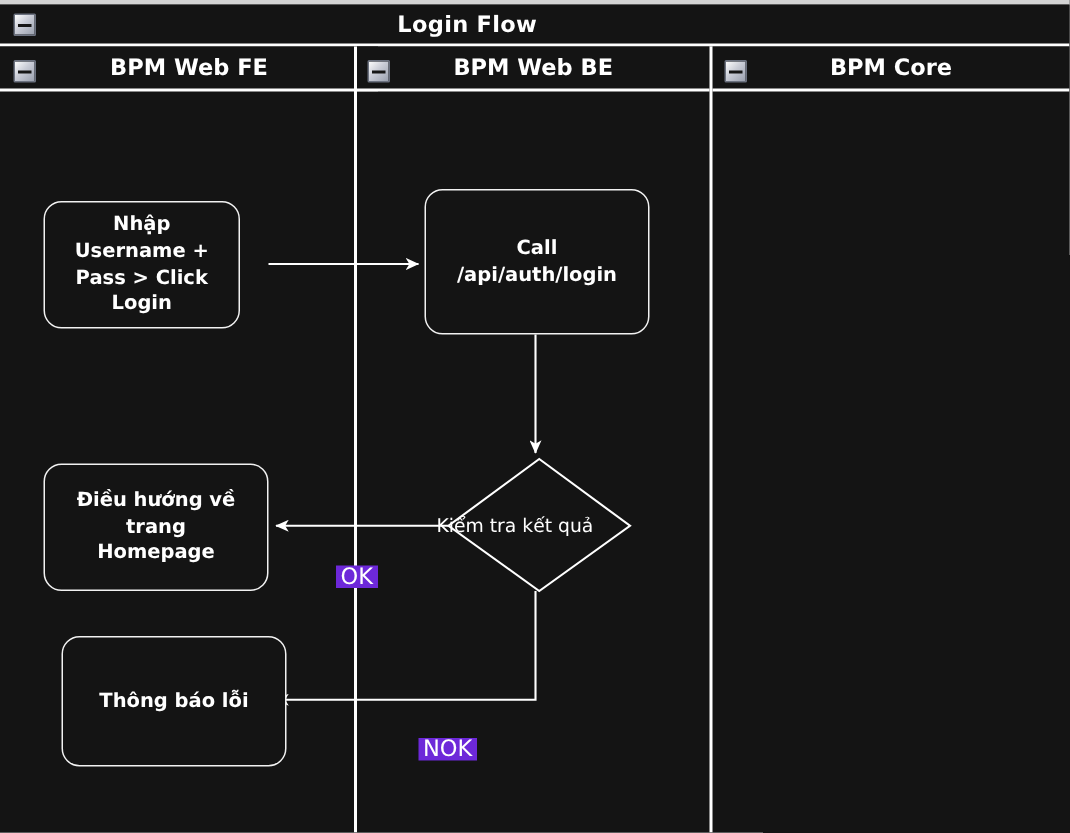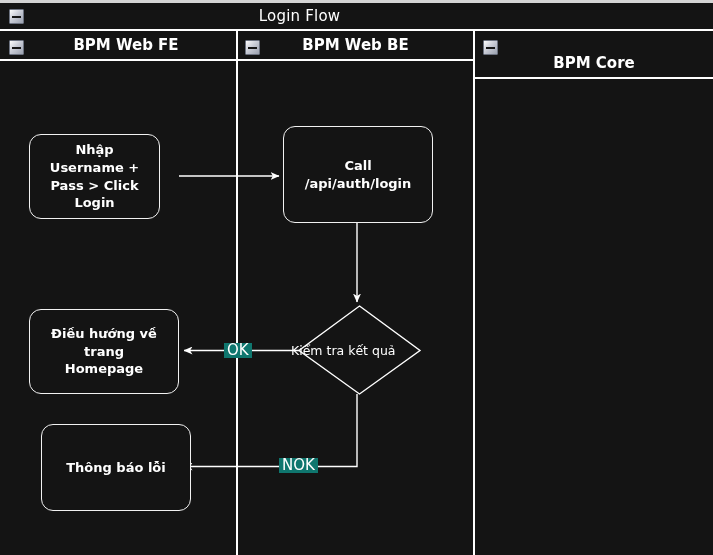--- a/index.html
+++ b/index.html
@@ -38,22 +38,23 @@
   #pool-title-text {
     position: absolute;
     left: 0;
     top: 0;
     width: 599px;
     height: 26px;
     line-height: 26px;
     text-align: center;
     color: #ffffff;
     font-size: 15px;
-    font-weight: normal;
+    font-weight: bold;
     letter-spacing: 0.2px;
+    padding-left: 12px;
   }
 
   
   .collapse-icon {
     position: absolute;
     width: 15px;
     height: 15px;
     background: linear-gradient(135deg, #fdfdfd 0%, #c9ccd6 45%, #9aa0ae 100%);
     border: 1px solid #6c7280;
     box-sizing: border-box;
@@ -89,21 +90,21 @@
     width: 100%;
     height: 28px;
     line-height: 28px;
     text-align: center;
     color: #ffffff;
     font-size: 15px;
     font-weight: bold;
   }
   #lane-header-0 { left: 0;     width: 252px; }
   #lane-header-1 { left: 238px; width: 235px; }
-  #lane-header-2 { left: 475px; width: 238px; margin-top: 18px; }
+  #lane-header-2 { left: 475px; width: 238px; }
 
   
   .lane-separator {
     position: absolute;
     top: 28px;
     width: 2px;
     height: 524px;
     background: #ffffff;
   }
   #lane-sep-1 { left: 236px; }
@@ -158,23 +159,24 @@
     top: 0;
     width: 713px;
     height: 552px;
     pointer-events: none;
   }
 
   .edge-label {
     position: absolute;
     color: #ffffff;
     font-size: 15px;
-    background: #0f766e;
+    background: #6d28d9;
     padding: 0 3px;
     line-height: 1;
+    margin-top: 34px;
   }
   #label-ok  { left: 224px; top: 340px; }
   #label-nok { left: 279px; top: 455px; }
 </style>
 </head>
 <body>
 
 <div id="diagram-root">
 
   <div id="pool-title-bar">

